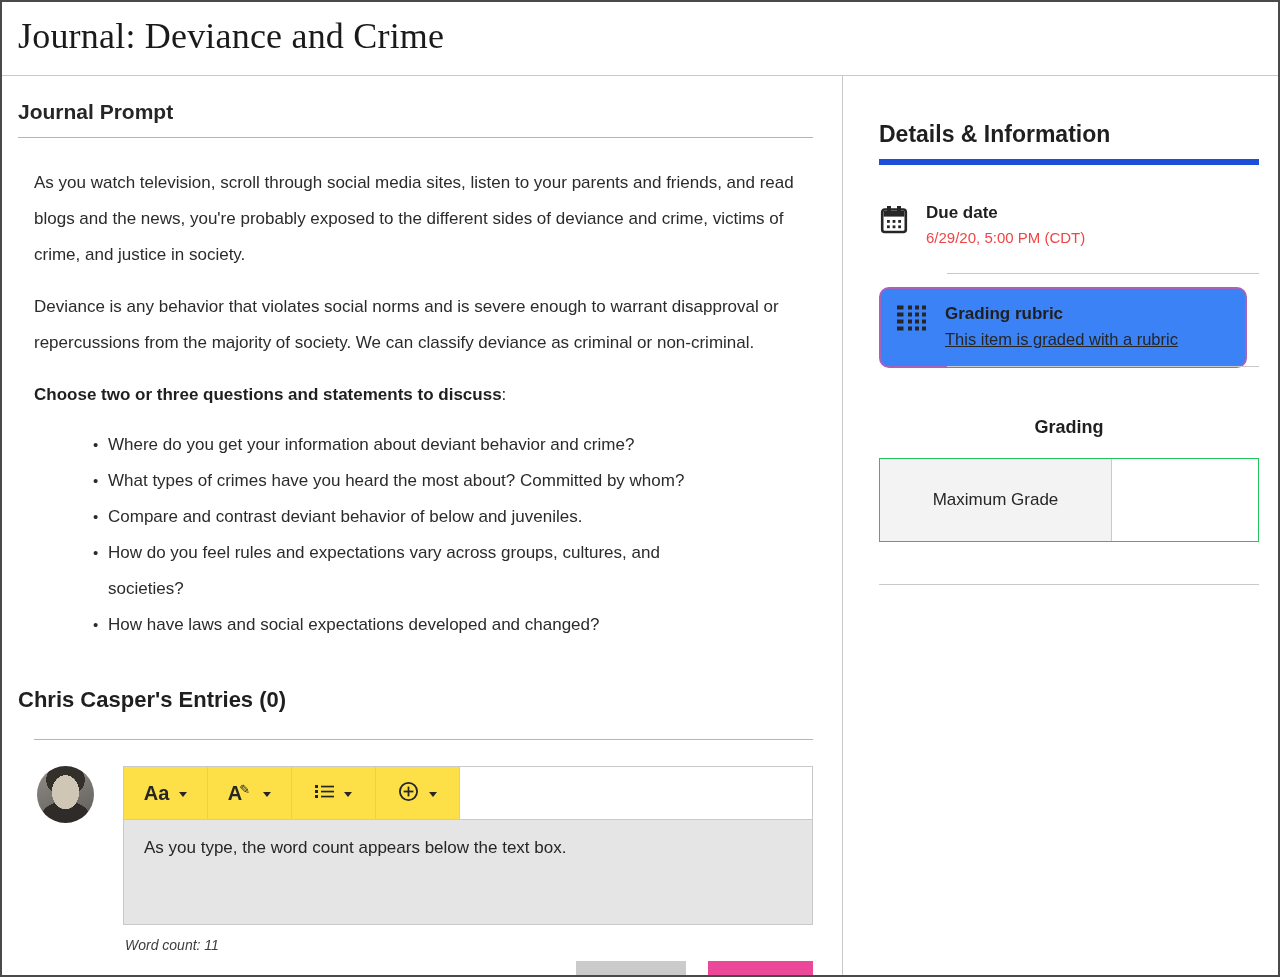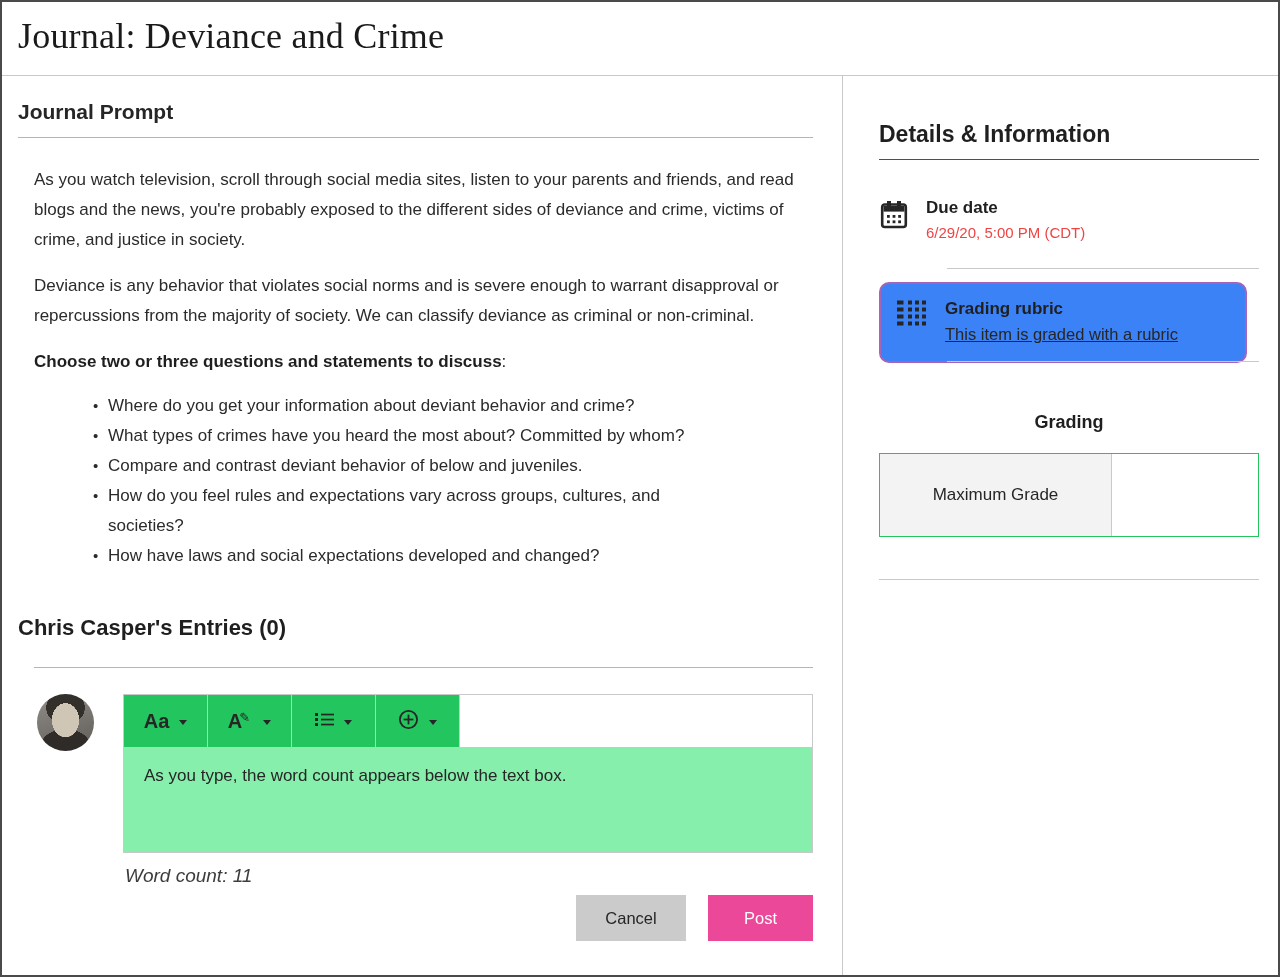--- a/index.html
+++ b/index.html
@@ -18,21 +18,21 @@
   .content { flex:1 1 auto; display:flex; min-height:0; }
   .main-col { width:841px; flex:0 0 841px; border-right:1px solid #c9c9c9;
               padding:0 29px 0 16px; }
   .sidebar  { flex:1 1 auto; padding:0 19px 0 36px; }
 
   
   .prompt-heading { font-size:21px; font-weight:600; color:#262626; margin-top:24px; }
   .rule  { border:none; border-top:1px solid #b5b5b5; margin-top:13px; }
   .rule-indent { border:none; border-top:1px solid #b5b5b5; margin:26px 0 0 16px; }
 
-  .prompt-body { margin-left:16px; font-size:17px; line-height:30px; color:#2b2b2b; }
+  .prompt-body { margin-left:16px; font-size:17px; line-height:36px; color:#2b2b2b; }
   .prompt-body p { margin-top:16px; }
   .prompt-body p:first-child { margin-top:27px; }
   .choose-line strong { font-weight:700; color:#1f1f1f; }
 
   ul.prompt-list { list-style:none; margin:14px 0 0 46px; max-width:660px; }
   ul.prompt-list li { position:relative; padding-left:28px; }
   ul.prompt-list li::before { content:"•"; position:absolute; left:13px; top:0; font-size:15px; }
 
   
   .entries-heading { font-size:22px; font-weight:700; color:#1f1f1f; margin-top:44px; }
@@ -42,39 +42,39 @@
     background:
       radial-gradient(ellipse 24% 30% at 50% 46%, #cfc6b6 0 99%, transparent 100%),
       radial-gradient(ellipse 34% 30% at 50% 24%, #33302c 0 99%, transparent 100%),
       radial-gradient(ellipse 42% 26% at 50% 88%, #2e2b28 0 99%, transparent 100%),
       linear-gradient(160deg,#918e89,#5f5c57);
   }
   .editor { flex:1 1 auto; margin-left:29px; }
 
   .toolbar { display:flex; border:1px solid #c9c9c9; height:54px; background:#fff; }
   .tb-btn { width:84px; height:100%; border:none; border-right:1px solid #c9c9c9;
-            background:#22c55e; display:flex; align-items:center; justify-content:center;
+            background:#fde047; display:flex; align-items:center; justify-content:center;
             gap:10px; cursor:pointer; }
   .tb-glyph { font-size:20px; font-weight:600; color:#262626; font-family:"Liberation Sans",sans-serif; }
   .tb-glyph .pen { font-size:13px; position:relative; top:-6px; left:-3px; font-weight:400; }
   .caret { width:0; height:0; border-left:4.5px solid transparent;
            border-right:4.5px solid transparent; border-top:5.5px solid #262626; margin-top:3px; }
 
   .textbox { border:1px solid #c9c9c9; margin-top:-1px; height:106px;
-             padding:18px 20px; font-size:17px; color:#262626; background:#86efac; cursor:text; }
-  .word-count { margin:12px 0 0 2px; font-style:italic; font-size:19px; color:#3d3d3d; }
+             padding:18px 20px; font-size:17px; color:#262626; background:#e5e5e5; cursor:text; }
+  .word-count { margin:12px 0 0 2px; font-style:italic; font-size:14px; color:#3d3d3d; }
 
   .actions { display:flex; justify-content:flex-end; gap:22px; margin-top:8px; }
   .btn { height:46px; border:none; font-size:16.5px; font-family:"Liberation Sans",sans-serif; cursor:pointer; }
   .btn-cancel { width:110px; background:#cbcbcb; color:#262626; }
   .btn-post   { width:105px; background:#ec4899; color:#ffffff; }
 
   
   .details-heading { margin-top:45px; font-size:23px; font-weight:600; color:#1f1f1f;
-                     padding-bottom:11px; border-bottom:1px solid #1d4ed8; }
+                     padding-bottom:11px; border-bottom:6px solid #1d4ed8; }
 
   .detail-item { display:flex; gap:17px; margin-top:38px; }
   .detail-item .d-icon { flex:0 0 30px; padding-top:2px; }
   .d-label { font-size:17px; font-weight:700; color:#1f1f1f; }
   .d-value { font-size:15px; margin-top:6px; color:#ef4444; }
 
   .hr-indent { border:none; border-top:1px solid #c9c9c9; margin:27px 0 0 68px; }
   .hr-indent.tight { margin-top:-2px; }
   .hr-full { border:none; border-top:1px solid #c9c9c9; margin-top:42px; }
 

